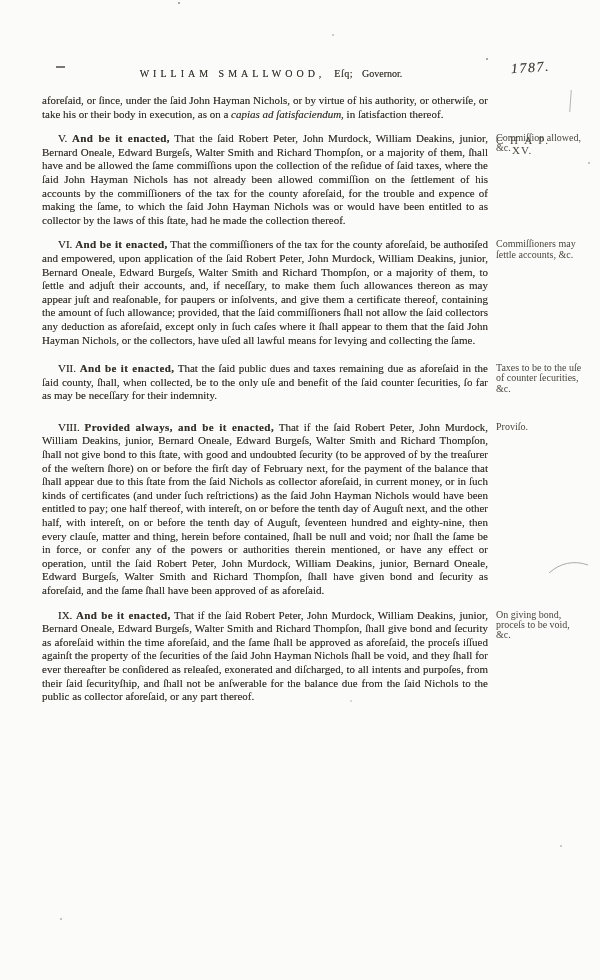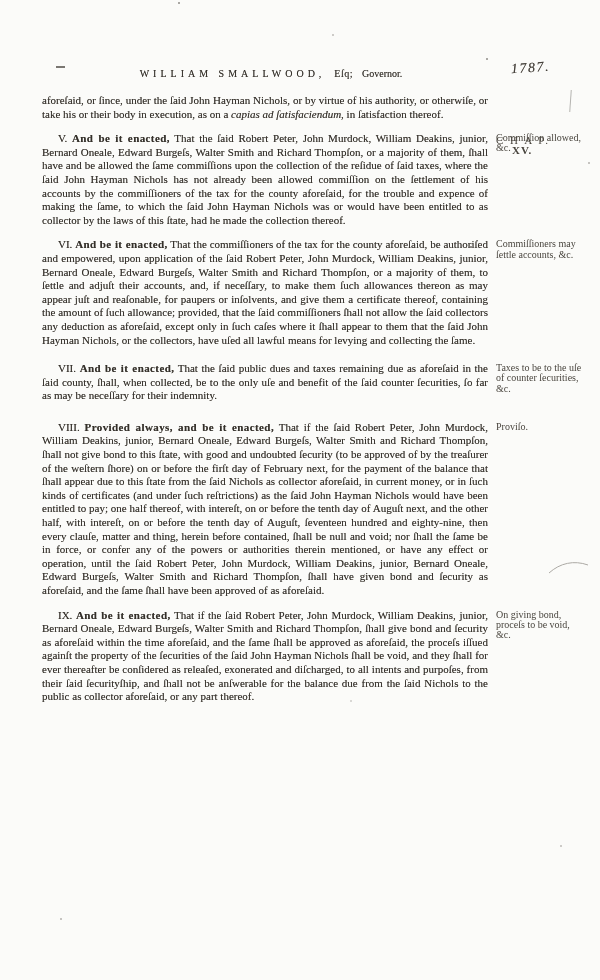--- a/index.html
+++ b/index.html
@@ -31,21 +31,21 @@
     text-align:justify;
   }
   .indent{text-indent:16px;font-family:Liberation Serif, serif;}
   .opener{font-weight:700;letter-spacing:.4px;}
   .note{
     position:absolute;left:454px;top:1px;width:86px;
     font-size:10px;line-height:10.2px;color:var(--note-ink);
     text-shadow:none;
   }
   .chap{font-size:11px;letter-spacing:2px;margin-top:40px;}
-  .chap-line2{margin-left:16px;letter-spacing:1px;font-weight:bold;}
+  .chap-line2{margin-left:16px;letter-spacing:1px;}
   .catchword{
     margin:1px 0 0;font-size:11.5px;line-height:13.6px;
     text-align:right;padding-right:6px;
   }
   .dash-mark{
     position:absolute;left:56px;top:66px;width:9px;height:1.5px;
     background:rgba(52,48,42,.65);
   }
   .bracket-mark{
     position:absolute;left:570px;top:90px;width:1px;height:22px;

